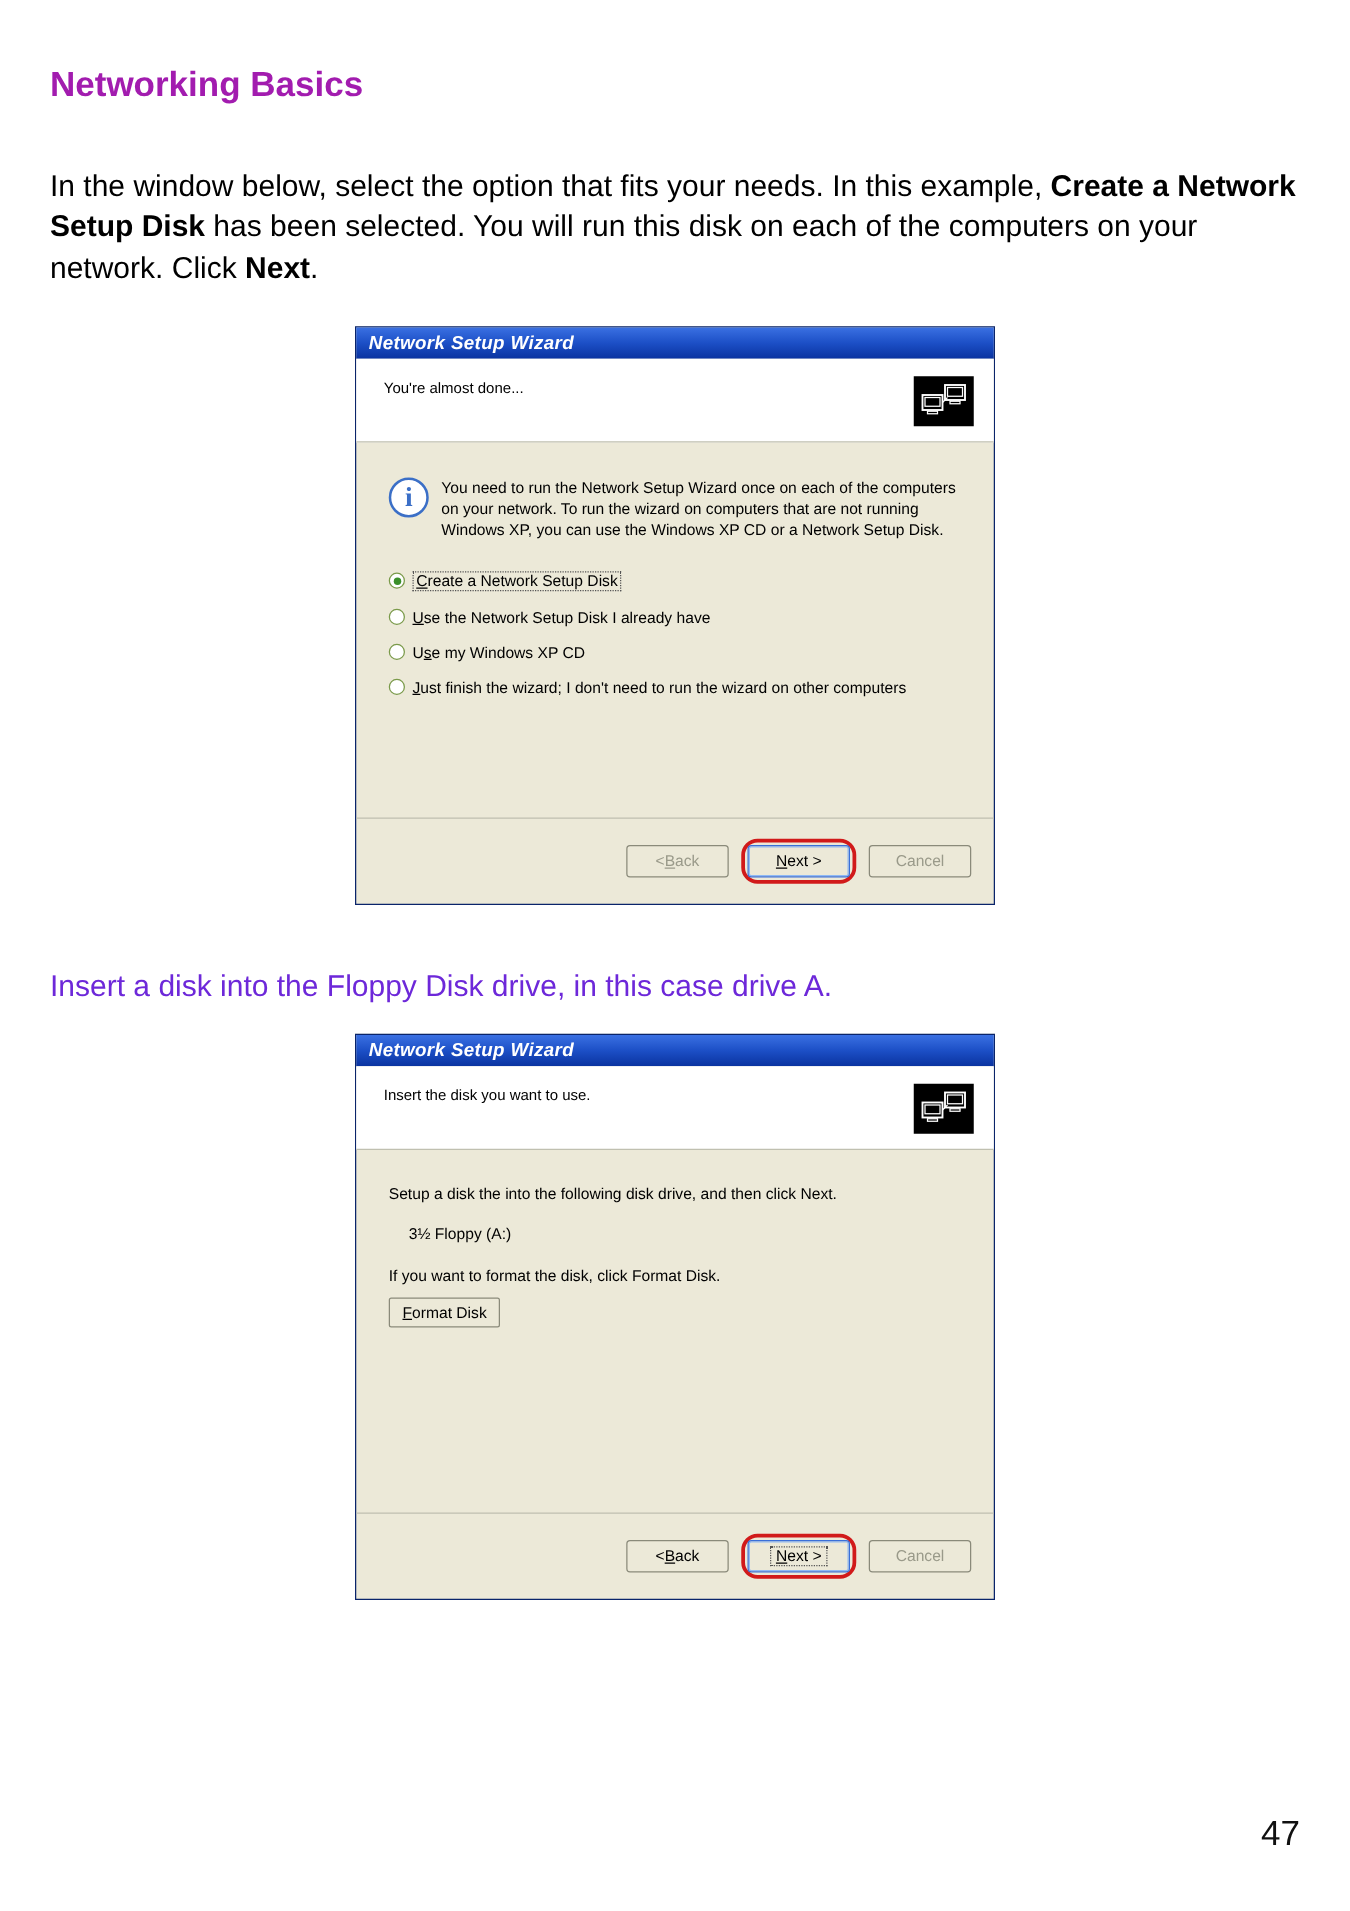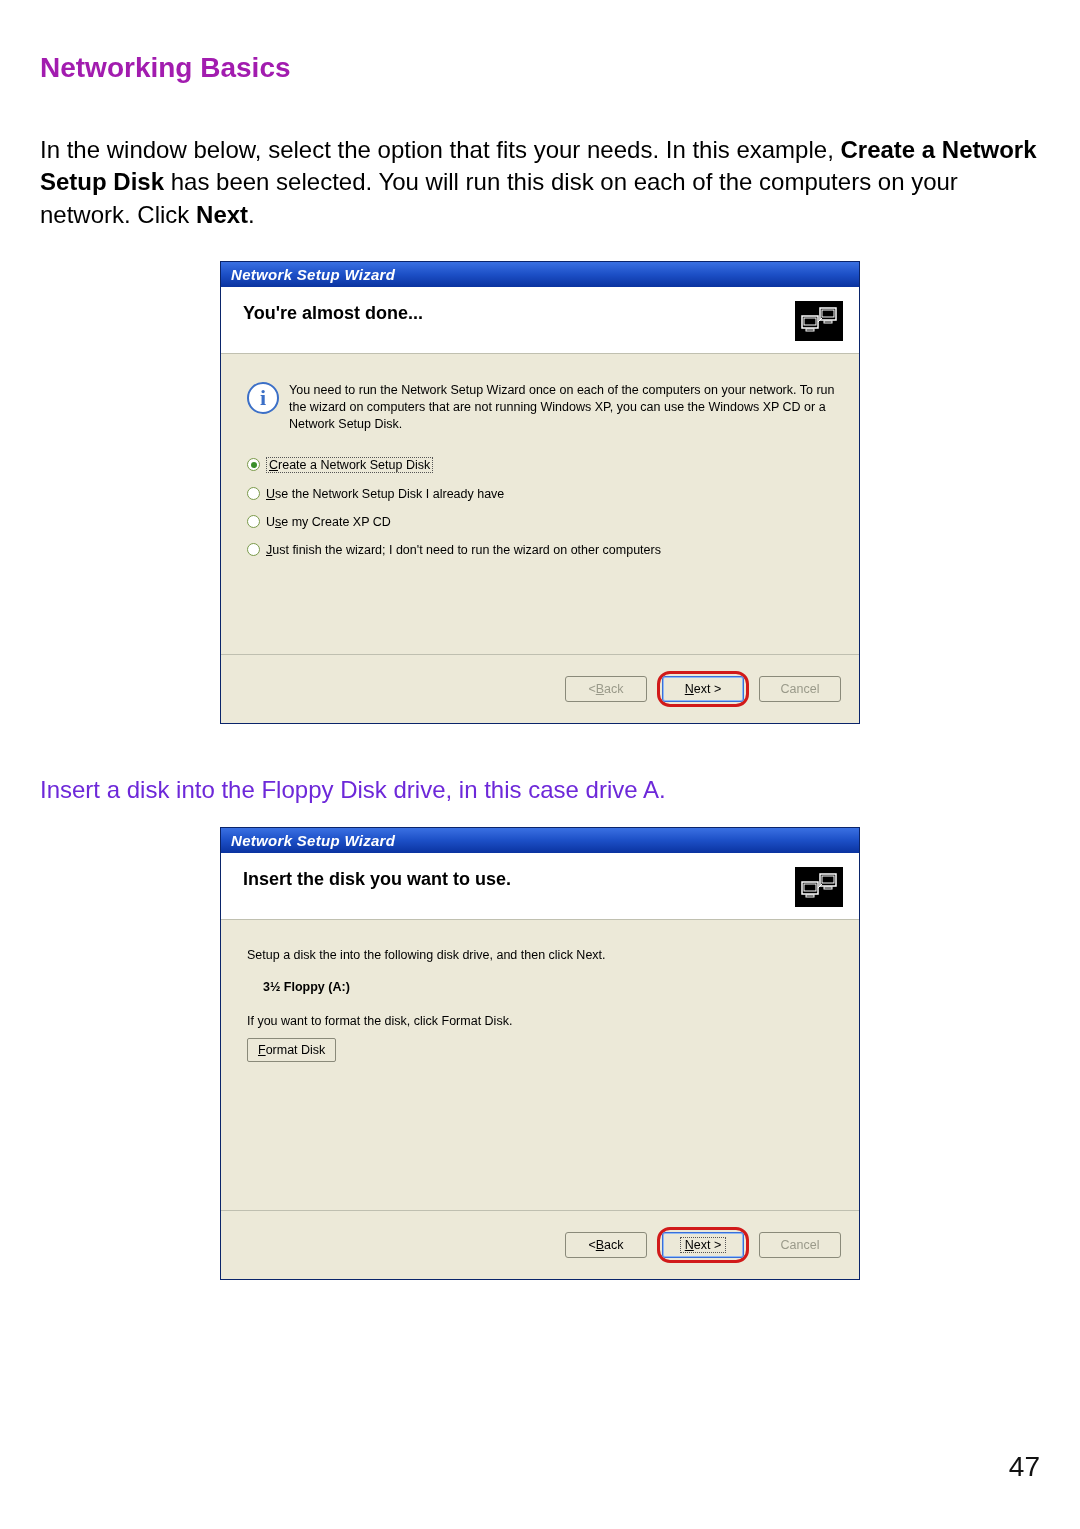--- a/index.html
+++ b/index.html
@@ -34,21 +34,21 @@
   .page-num {
     position: absolute;
     bottom: 46px;
     right: 40px;
     font-size: 28px;
     color: #111;
   }
 
   
   .wizard-wrap {
-    width: 640px;
+    width: 512px;
     margin: 0 auto;
     border: 1px solid #0a246a;
     background: #ece9d8;
     font-family: Tahoma, Arial, sans-serif;
   }
   .titlebar {
     background: linear-gradient(to bottom, #3a70e2 0%, #1c4fc6 50%, #0a33a0 100%);
     color: #fff;
     font-size: 15px;
     font-weight: bold;
@@ -58,22 +58,22 @@
   }
   .header-band {
     background: #fff;
     padding: 14px 16px 12px 22px;
     display: flex;
     justify-content: space-between;
     align-items: flex-start;
     border-bottom: 1px solid #c0c0b0;
   }
   .header-band .sub {
-    font-weight: bold;
-    font-size: 18px;
+    font-weight: normal;
+    font-size: 12px;
     padding-top: 2px;
   }
   .comp-icon {
     width: 48px;
     height: 40px;
     background: #000;
     display: flex;
     align-items: center;
     justify-content: center;
   }
@@ -173,21 +173,21 @@
     padding: 0 4px;
   }
 
   .body-area2 {
     padding: 28px 22px 22px 26px;
     font-size: 12.5px;
     color: #000;
     min-height: 290px;
   }
   .drive-line { margin: 0 0 18px 0; }
-  .drive-name { margin: 0 0 20px 16px; font-weight: bold; }
+  .drive-name { margin: 0 0 20px 16px; }
   .fmt-line { margin: 0 0 10px 0; }
   .fmt-btn {
     display: inline-flex;
     align-items: center;
     height: 24px;
     border: 1px solid #8a8a7a;
     background: #ece9d8;
     padding: 0 10px;
     font-size: 12.5px;
     border-radius: 2px;
@@ -231,21 +231,21 @@
     <div class="radio-row">
       <span class="radio-dot checked"></span>
       <span class="radio-label selected"><span class="u">C</span><span>reate a Network Setup Disk</span></span>
     </div>
     <div class="radio-row">
       <span class="radio-dot"></span>
       <span class="radio-label"><span class="u">U</span><span>se the Network Setup Disk I already have</span></span>
     </div>
     <div class="radio-row">
       <span class="radio-dot"></span>
-      <span class="radio-label"><span>U</span><span class="u">s</span><span>e my Create XP CD</span></span>
+      <span class="radio-label"><span>U</span><span class="u">s</span><span>e my Windows XP CD</span></span>
     </div>
     <div class="radio-row">
       <span class="radio-dot"></span>
       <span class="radio-label"><span class="u">J</span><span>ust finish the wizard; I don't need to run the wizard on other computers</span></span>
     </div>
   </div>
 
   <div class="btnbar">
     <div class="wbtn disabled">
         <span>&lt; </span>

